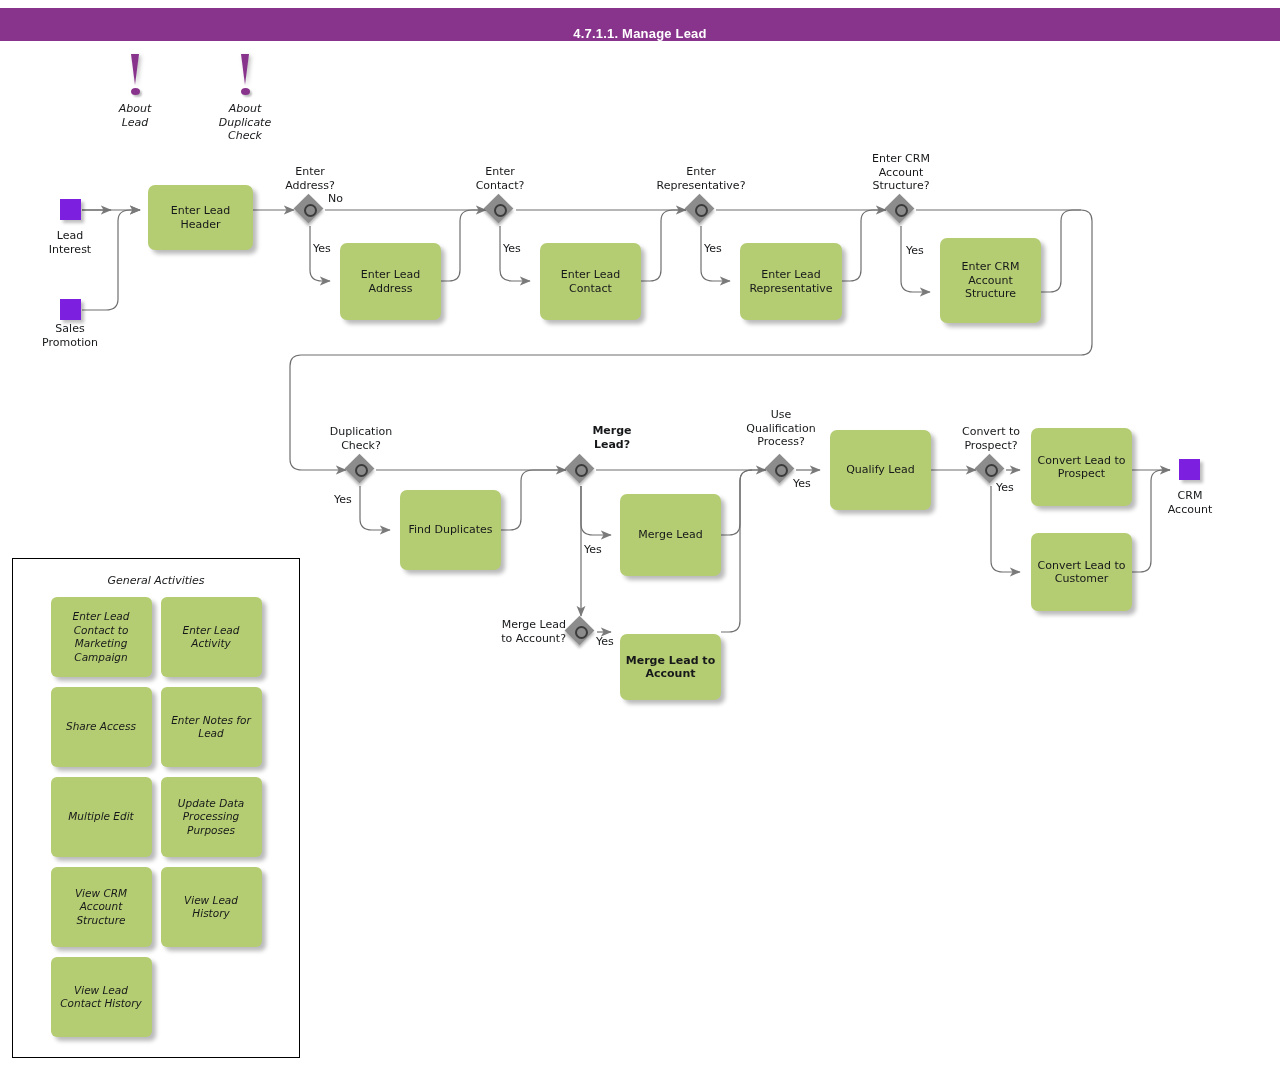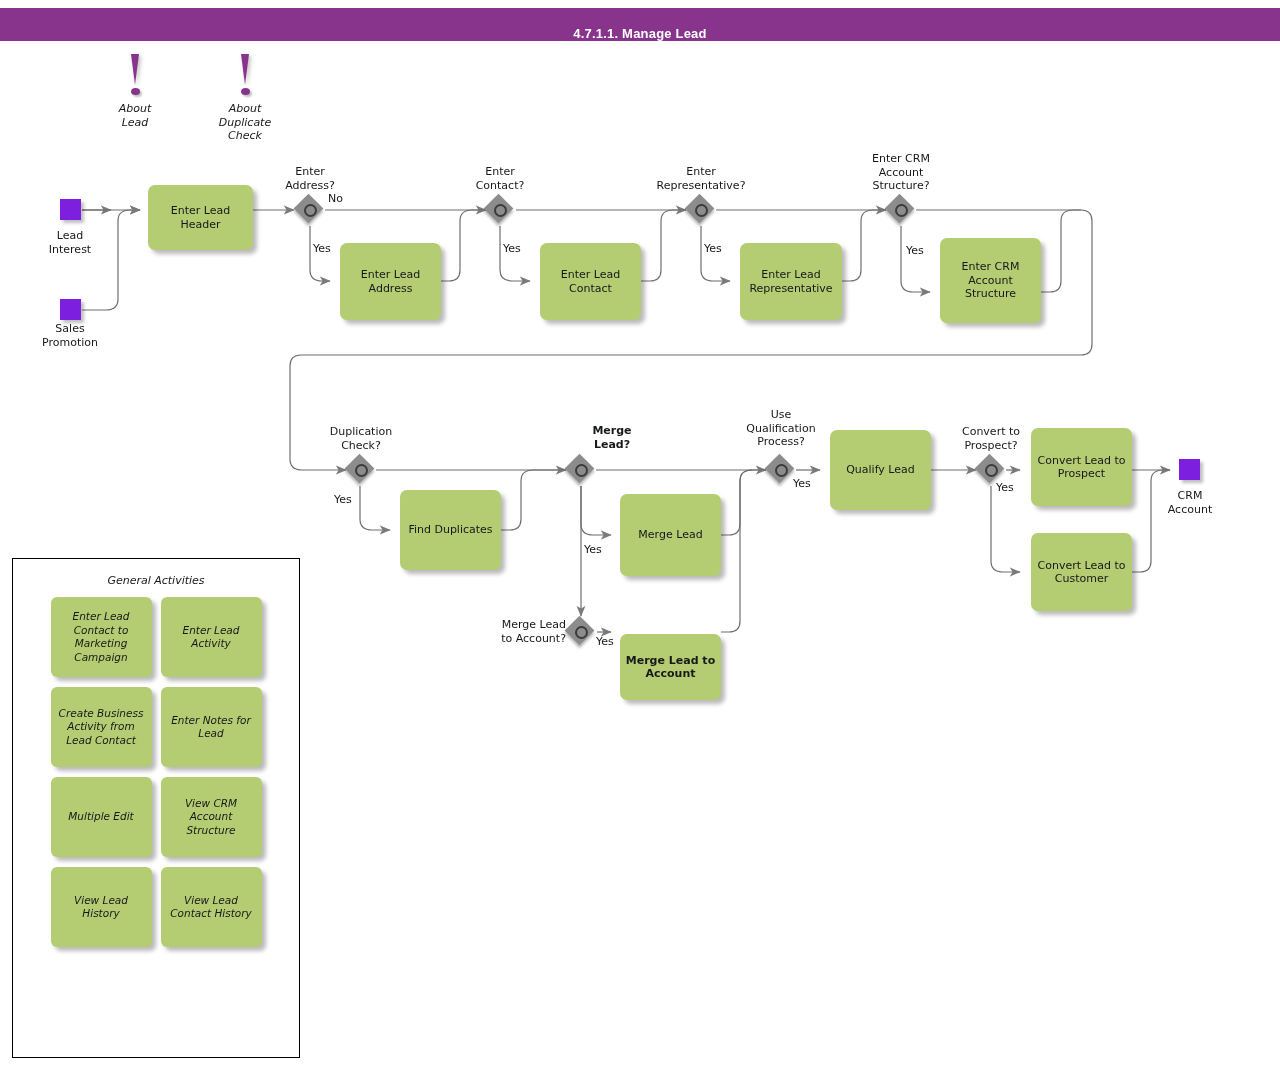--- a/index.html
+++ b/index.html
@@ -301,26 +301,27 @@
 
 <div id="legend">
   <div class="lg-title">General Activities</div>
   <div class="grid">
     <div class="litem" style="white-space: pre-line;">Enter Lead
 Contact to
 Marketing
 Campaign</div>
     <div class="litem" style="white-space: pre-line;">Enter Lead
 Activity</div>
-    <div class="litem" style="white-space: pre-line;">Create Business
-Activity from
-Lead Contact</div>
+    <div class="litem">Share Access</div>
     <div class="litem" style="white-space: pre-line;">Enter Notes for
 Lead</div>
     <div class="litem">Multiple Edit</div>
+    <div class="litem" style="white-space: pre-line;">Update Data
+Processing
+Purposes</div>
     <div class="litem" style="white-space: pre-line;">View CRM
 Account
 Structure</div>
     <div class="litem" style="white-space: pre-line;">View Lead
 History</div>
     <div class="litem" style="white-space: pre-line;">View Lead
 Contact History</div>
   </div>
 </div>
 

